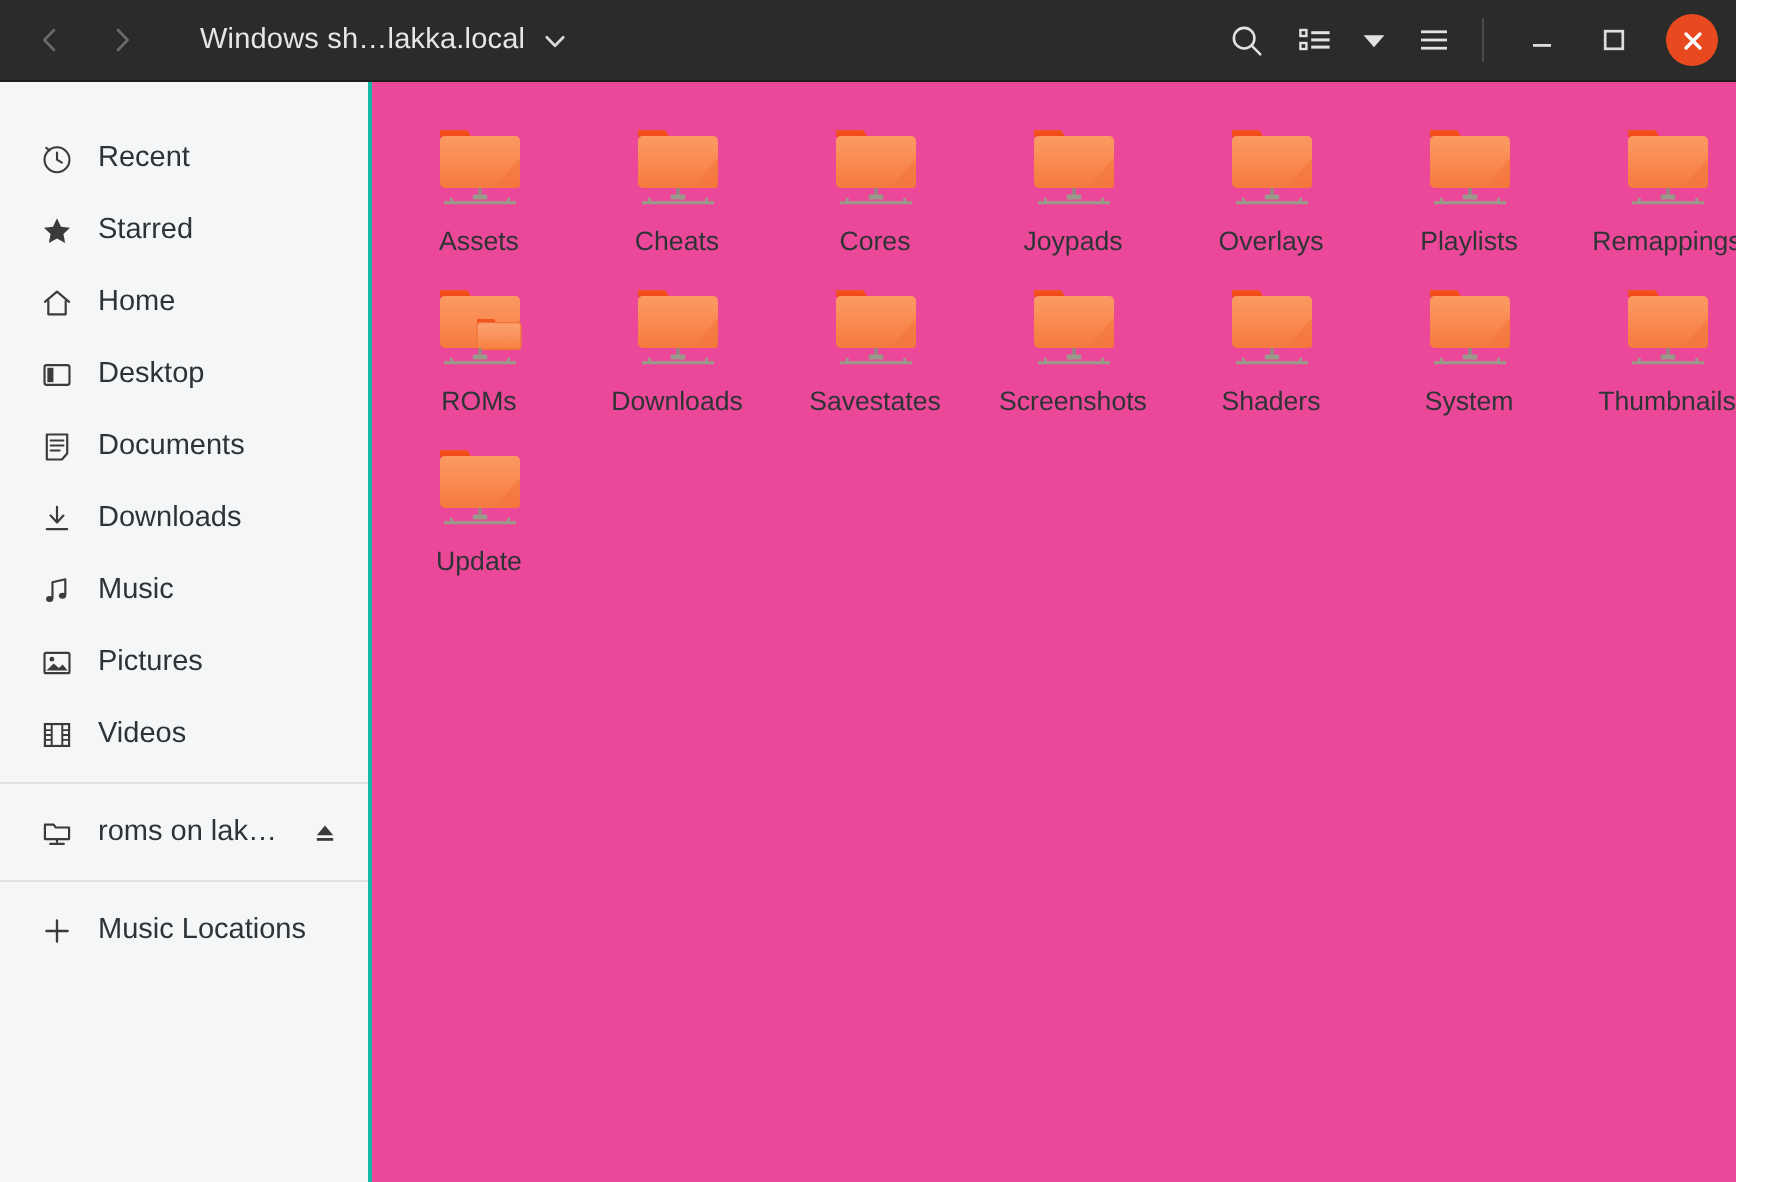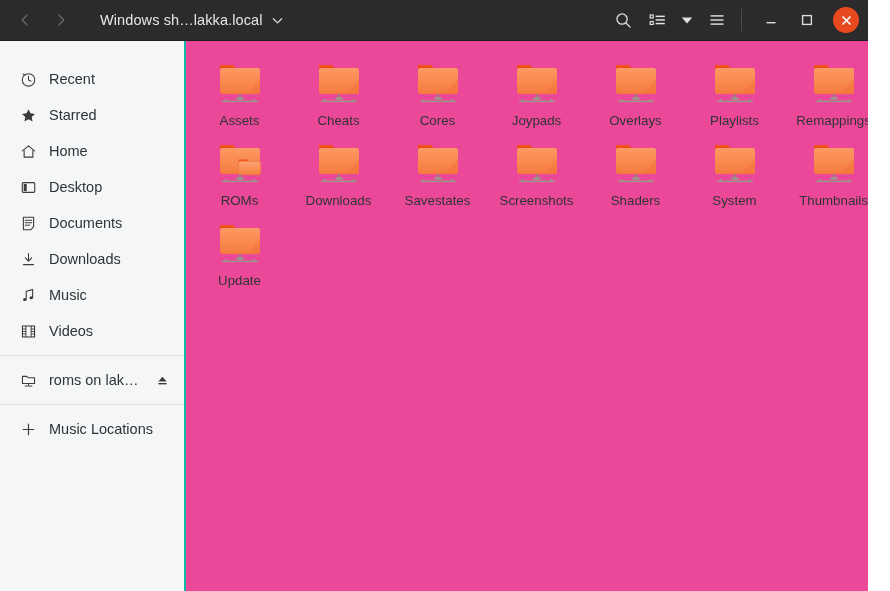--- a/index.html
+++ b/index.html
@@ -286,20 +286,30 @@
           <span class="side-icon">
             <svg width="17" height="17" viewBox="0 0 18 18">
               <path d="M6.6 13 L6.6 4.4 L13.4 2.8 L13.4 11.2" fill="none" stroke="#3b3b3b" stroke-width="1.15" stroke-linejoin="round"></path>
               <ellipse cx="5.1" cy="13.2" rx="1.9" ry="1.6" fill="#3b3b3b"></ellipse>
               <ellipse cx="11.9" cy="11.5" rx="1.9" ry="1.6" fill="#3b3b3b"></ellipse>
             </svg>
           </span>
           <span class="side-label">Music</span>
         </div>
 
+        <div class="side-item">
+          <span class="side-icon">
+            <svg width="17" height="17" viewBox="0 0 18 18">
+              <rect x="2.4" y="3.6" width="13.2" height="10.8" rx="0.8" fill="none" stroke="#3b3b3b" stroke-width="1.15"></rect>
+              <circle cx="6.3" cy="7" r="1.25" fill="#3b3b3b"></circle>
+              <path d="M3.4 13 L7.3 9.2 L10 11.6 L12 9.8 L14.6 13 Z" fill="#3b3b3b"></path>
+            </svg>
+          </span>
+          <span class="side-label">Pictures</span>
+        </div>
 
         <div class="side-item">
           <span class="side-icon">
             <svg width="17" height="17" viewBox="0 0 18 18">
               <rect x="2.6" y="3.2" width="12.8" height="11.6" fill="none" stroke="#3b3b3b" stroke-width="1.15"></rect>
               <path d="M6.2 3.2 L6.2 14.8 M11.8 3.2 L11.8 14.8" stroke="#3b3b3b" stroke-width="1.05"></path>
               <path d="M2.6 6.4 L6.2 6.4 M2.6 9.0 L6.2 9.0 M2.6 11.6 L6.2 11.6 M11.8 6.4 L15.4 6.4 M11.8 9.0 L15.4 9.0 M11.8 11.6 L15.4 11.6" stroke="#3b3b3b" stroke-width="0.95"></path>
             </svg>
           </span>
           <span class="side-label">Videos</span>

